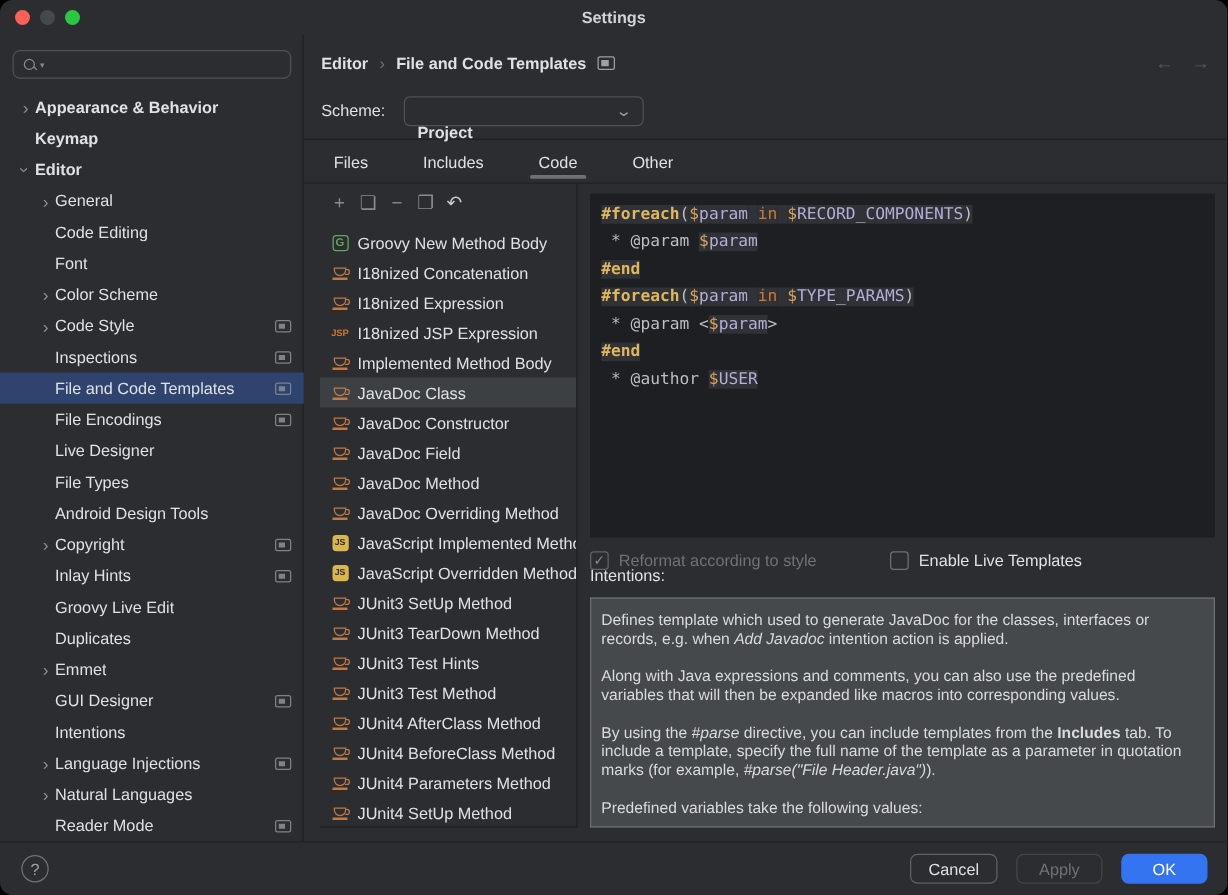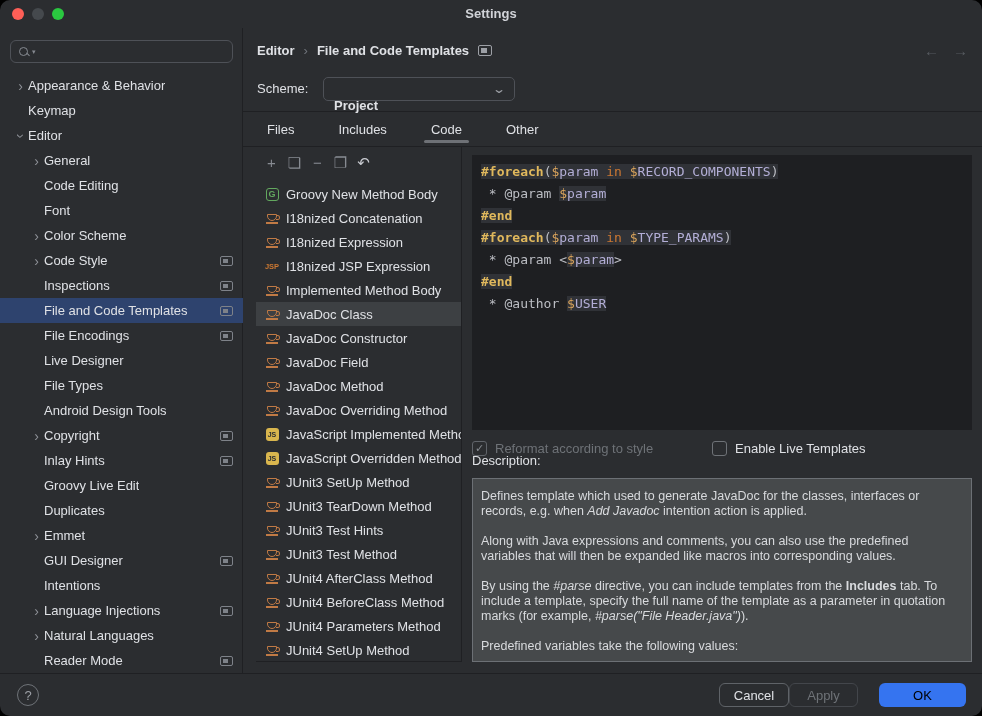--- a/index.html
+++ b/index.html
@@ -32,21 +32,21 @@
   .search-input{flex:1;background:transparent;border:none;outline:none;color:#dfe1e5;
     font-family:"Liberation Sans",sans-serif;font-size:13px;}
   .tree{position:absolute;left:0;top:45px;width:243px;}
   .tree-row{height:25px;display:flex;align-items:center;white-space:nowrap;cursor:default;}
   .tree-row.selected{background:#2e436e;}
   .chev{width:15px;text-align:center;color:#8d9096;font-size:14px;line-height:14px;flex:0 0 15px;}
   .chev.down{transform:rotate(90deg);}
   .lvl1 .chev{margin-left:13px;}
   .lvl2 .chev{margin-left:29px;}
   .tlabel{overflow:hidden;}
-  .tlabel.b{font-weight:normal;}
+  .tlabel.b{font-weight:bold;}
   .gear{margin-left:auto;margin-right:10px;width:13px;height:10px;border:1px solid #7e8289;
     border-radius:2px;position:relative;flex:0 0 13px;}
   .gear-in{position:absolute;left:2px;top:2px;width:5px;height:4px;background:#7e8289;}
   
   .content{position:absolute;left:243px;top:28px;width:739px;height:645px;}
   .breadcrumbs{position:absolute;left:14px;top:0;height:44px;display:flex;align-items:center;gap:9px;}
   .crumb{font-weight:bold;}
   .crumb-sep{color:#6f737a;font-size:13px;}
   .bc-gear{width:14px;height:11px;border:1px solid #9da0a6;border-radius:2px;position:relative;}
   .bc-gear .gear-in{left:2px;top:2px;width:6px;height:5px;background:#9da0a6;}
@@ -109,26 +109,26 @@
     border:1px solid #6c7075;padding:10px 10px 0 8px;overflow:hidden;
     font-size:12.5px;line-height:15px;color:#d8dadd;}
   .desc-box p{margin:0 0 15px 0;}
   .desc-box .i{font-style:italic;}
   .desc-box .b{font-weight:bold;}
   
   .bottombar{position:absolute;left:0;top:673px;width:982px;height:43px;border-top:1px solid #1f2023;
     display:flex;align-items:center;}
   .help{position:absolute;left:17px;top:10px;width:22px;height:22px;border:1px solid #6f7378;
     border-radius:50%;color:#9da0a6;text-align:center;line-height:21px;font-size:13px;cursor:default;}
-  .btns{margin-left:auto;display:flex;padding-right:16px;}
+  .btns{margin-left:auto;display:flex;gap:15px;padding-right:16px;}
   .btn{height:24px;border-radius:6px;display:flex;align-items:center;justify-content:center;
     padding:0 10px;cursor:default;}
   .btn.cancel{width:70px;border:1px solid #5f6368;color:#dfe1e5;}
   .btn.apply{width:69px;border:1px solid #43464b;color:#6e7277;}
-  .btn.ok{width:87px;background:#3574f0;color:#000000;margin-left:21px;}
+  .btn.ok{width:69px;background:#3574f0;color:#ffffff;}
 </style>
 </head>
 <body>
 
 <div class="window">
 
   <div class="titlebar">
     <div class="lights">
       <div class="light close"></div>
       <div class="light min"></div>
@@ -456,21 +456,21 @@
         <div class="checkitem">
           <span class="cbox checked">✓</span>
           <span class="check-label disabled">Reformat according to style</span>
         </div>
         <div class="checkitem c2">
           <span class="cbox empty"></span>
           <span class="check-label">Enable Live Templates</span>
         </div>
       </div>
 
-      <div class="desc-label">Description:</div>
+      <div class="desc-label">Intentions:</div>
       <div class="desc-box" id="descbox">
           <p><span>Defines template which used to generate JavaDoc for the classes, interfaces or records, e.g. when </span><span class="i">Add Javadoc</span><span> intention action is applied.</span></p>
           <p><span>Along with Java expressions and comments, you can also use the predefined variables that will then be expanded like macros into corresponding values.</span></p>
           <p><span>By using the </span><span class="i">#parse</span><span> directive, you can include templates from the </span><span class=" b">Includes</span><span> tab. To include a template, specify the full name of the template as a parameter in quotation marks (for example, </span><span class="i">#parse("File Header.java")</span><span>).</span></p>
           <p><span>Predefined variables take the following values:</span></p>
         </div>
     </div>
 
   </div>
 

